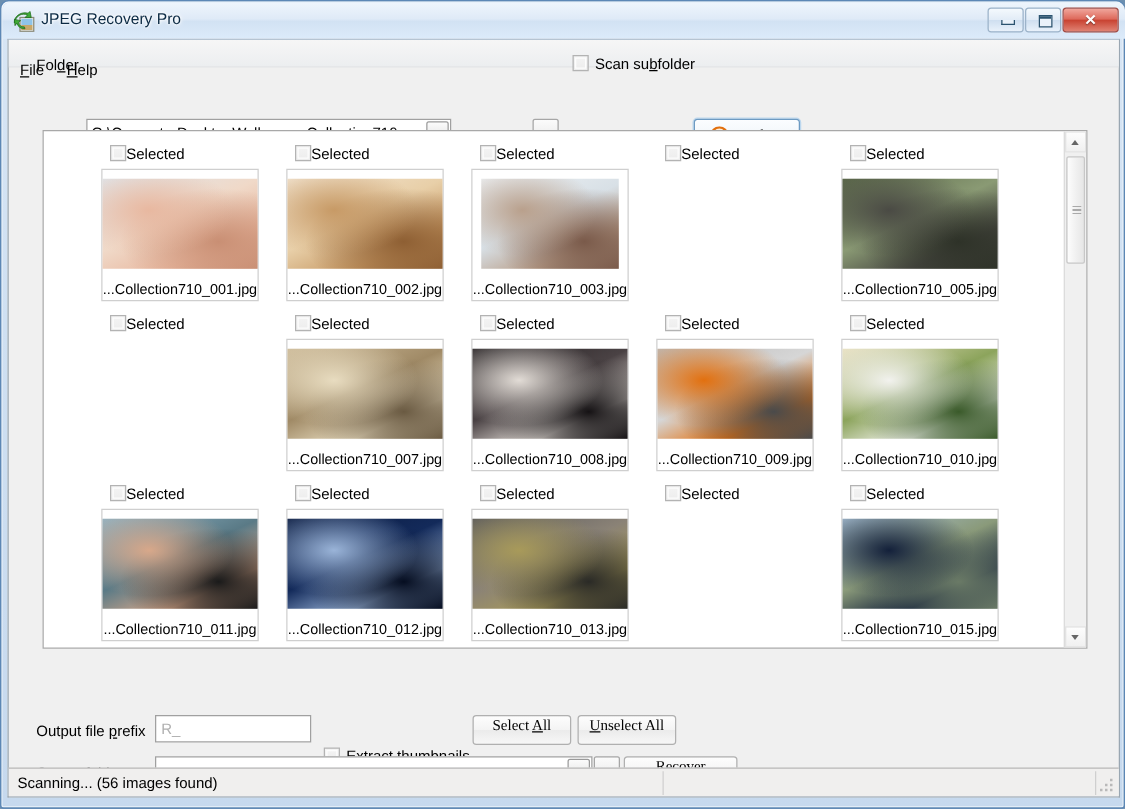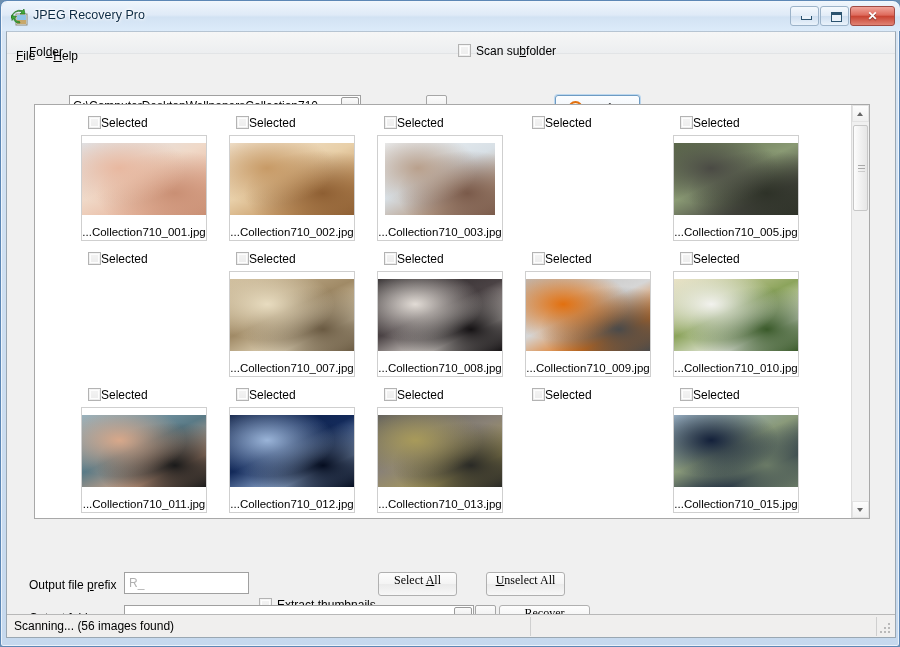--- a/index.html
+++ b/index.html
@@ -330,21 +330,21 @@
     font-size: 12px;
     width: calc(100% - 10px);
     height: 16px;
     padding: 0;
     color: #000;
   }
   .textbox input::placeholder { color: #b0b0b0; opacity: 1; }
 
   .extract-thumbs { left: 252px; top: 566px; }
   .select-all-btn { left: 371px; top: 540px; width: 79px; height: 24px; }
-  .unselect-all-btn { left: 455px; top: 540px; width: 79px; height: 24px; margin-left: 24px; }
+  .unselect-all-btn { left: 455px; top: 540px; width: 79px; height: 24px; }
   .recover-btn { left: 492px; top: 573px; width: 91px; height: 25px; }
 
   
   .statusbar {
     position: absolute;
     left: 0; bottom: 0;
     width: 100%; height: 23px;
     box-sizing: border-box;
     background: #f0efee;
     border-top: 1px solid #b8b8b8;

